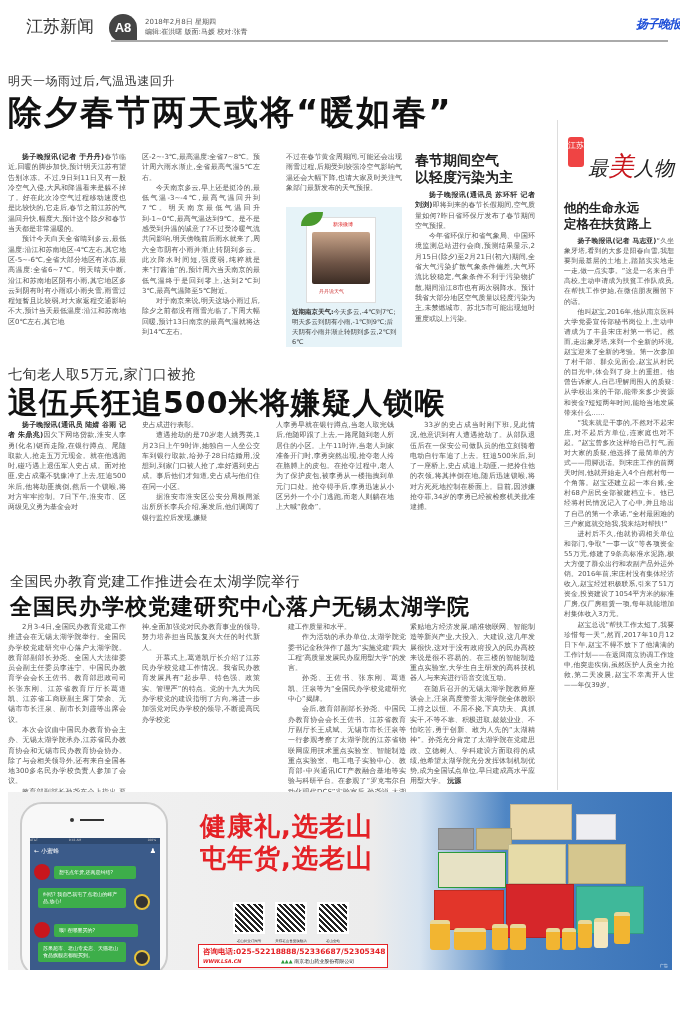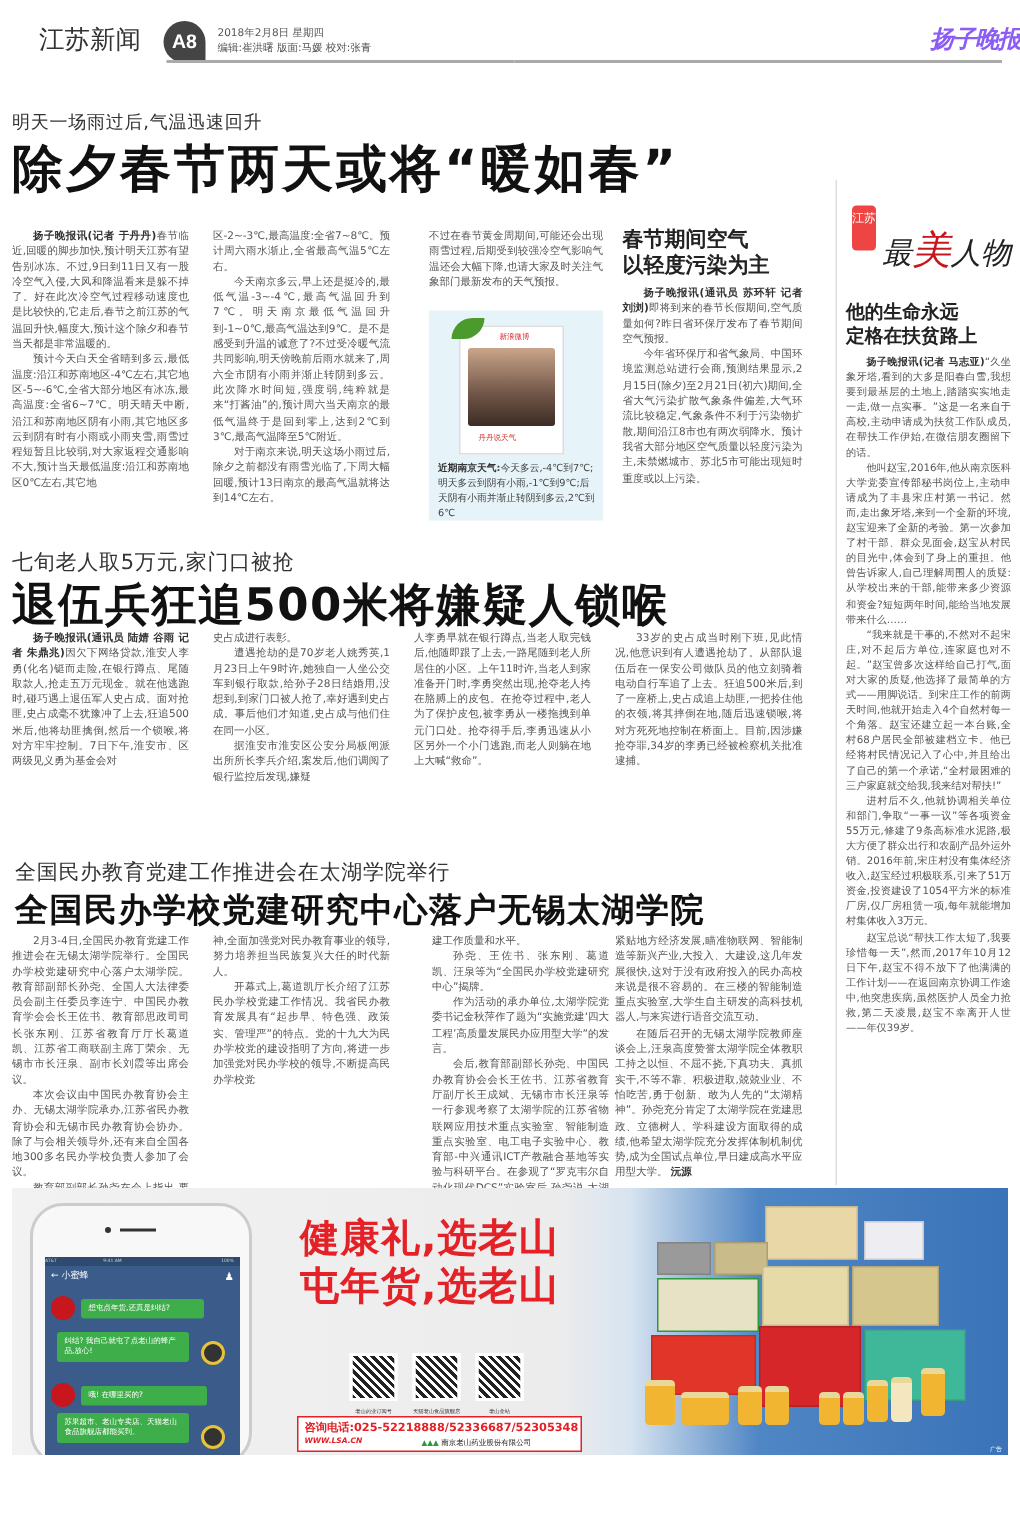--- a/index.html
+++ b/index.html
@@ -4,21 +4,21 @@
 <style>
   * { box-sizing: border-box; margin: 0; padding: 0; }
   html, body { width: 680px; height: 1009px; background: #fff; overflow: hidden; }
   body { position: relative; font-family: "DejaVu Sans", sans-serif; color: #333; }
 
   
   .masthead { position: absolute; left: 0; top: 0; width: 680px; height: 46px; margin-left: 18px; }
   .section-name { position: absolute; left: 8px; top: 15px; font-size: 17px; color: #333; letter-spacing: 0; font-family: "DejaVu Sans", sans-serif; }
   .page-badge { position: absolute; left: 91px; top: 14px; width: 28px; height: 28px; background: #444; color: #fff; border-radius: 14px 14px 0 14px; font-size: 13px; font-weight: bold; text-align: center; line-height: 28px; font-family: "Liberation Sans", sans-serif; }
   .meta { position: absolute; left: 127px; top: 17px; font-size: 7px; color: #555; line-height: 10px; }
-  .logo { position: absolute; right: 18px; top: 16px; font-size: 16px; color: #8b5cf6; font-style: italic; font-weight: bold; font-family: "DejaVu Serif", serif; letter-spacing: -1px; }
+  .logo { position: absolute; right: 18px; top: 16px; font-size: 12px; color: #1d4ed8; font-style: italic; font-weight: bold; font-family: "DejaVu Serif", serif; letter-spacing: -1px; }
 
   
   .sub { position: absolute; font-size: 12px; color: #333; letter-spacing: 0.5px; }
   .headline { position: absolute; font-weight: bold; color: #111; font-family: "DejaVu Sans", sans-serif; letter-spacing: 1px; }
   .col { position: absolute; font-size: 7px; line-height: 10.3px; color: #555; text-align: justify; text-indent: 2em; }
   .col .lead { font-weight: bold; color: #333; }
   .col p { text-indent: 2em; }
 
   .weibo-box { position: absolute; left: 286px; top: 207px; width: 116px; height: 140px; background: #e6f3f8; }
   .weibo-card { position: absolute; left: 20px; top: 10px; width: 70px; height: 86px; background: #fff; border: 1px solid #ddd; }
@@ -132,22 +132,22 @@
   <span>2月3-4日,全国民办教育党建工作推进会在无锡太湖学院举行。全国民办学校党建研究中心落户太湖学院。教育部副部长孙尧、全国人大法律委员会副主任委员李连宁、中国民办教育学会会长王佐书、教育部思政司司长张东刚、江苏省教育厅厅长葛道凯、江苏省工商联副主席丁荣余、无锡市市长汪泉、副市长刘霞等出席会议。</span>
   <p>本次会议由中国民办教育协会主办、无锡太湖学院承办,江苏省民办教育协会和无锡市民办教育协会协办。除了与会相关领导外,还有来自全国各地300多名民办学校负责人参加了会议。</p>
   <p>教育部副部长孙尧在会上指出,要深入学习贯彻党的十九大精</p>
 </div>
 <div class="col" style="left:142px;top:622px;width:118px;text-indent:0;">
   <span>神,全面加强党对民办教育事业的领导,努力培养担当民族复兴大任的时代新人。</span>
   <p>开幕式上,葛道凯厅长介绍了江苏民办学校党建工作情况。我省民办教育发展具有“起步早、特色强、政策实、管理严”的特点。党的十九大为民办学校党的建设指明了方向,将进一步加强党对民办学校的领导,不断提高民办学校党</p>
 </div>
 <div class="col" style="left:288px;top:622px;width:118px;text-indent:0;">
   <span>建工作质量和水平。</span>
+  <p>作为活动的承办单位,太湖学院党委书记金秋萍作了题为“实施党建‘四大工程’高质量发展民办应用型大学”的发言。</p>
   <p>孙尧、王佐书、张东刚、葛道凯、汪泉等为“全国民办学校党建研究中心”揭牌。</p>
-  <p>作为活动的承办单位,太湖学院党委书记金秋萍作了题为“实施党建‘四大工程’高质量发展民办应用型大学”的发言。</p>
   <p>会后,教育部副部长孙尧、中国民办教育协会会长王佐书、江苏省教育厅副厅长王成斌、无锡市市长汪泉等一行参观考察了太湖学院的江苏省物联网应用技术重点实验室、智能制造重点实验室、电工电子实验中心、教育部-中兴通讯ICT产教融合基地等实验与科研平台。在参观了“罗克韦尔自动化现代DCS”实验室后,孙尧说,太湖学院</p>
 </div>
 <div class="col" style="left:410px;top:622px;width:125px;text-indent:0;">
   <span>紧贴地方经济发展,瞄准物联网、智能制造等新兴产业,大投入、大建设,这几年发展很快,这对于没有政府投入的民办高校来说是很不容易的。在三楼的智能制造重点实验室,大学生自主研发的高科技机器人,与来宾进行语音交流互动。</span>
   <p><span>在随后召开的无锡太湖学院教师座谈会上,汪泉高度赞誉太湖学院全体教职工持之以恒、不屈不挠,下真功夫、真抓实干,不等不靠、积极进取,兢兢业业、不怕吃苦,勇于创新、敢为人先的“太湖精神”。孙尧充分肯定了太湖学院在党建思政、立德树人、学科建设方面取得的成绩,他希望太湖学院充分发挥体制机制优势,成为全国试点单位,早日建成高水平应用型大学。</span> <b style="color:#333;">沅源</b></p>
 </div>
 
 <div class="vrule"></div>
 <div class="jiangsu-logo">
   <div class="js-seal">江苏</div>

